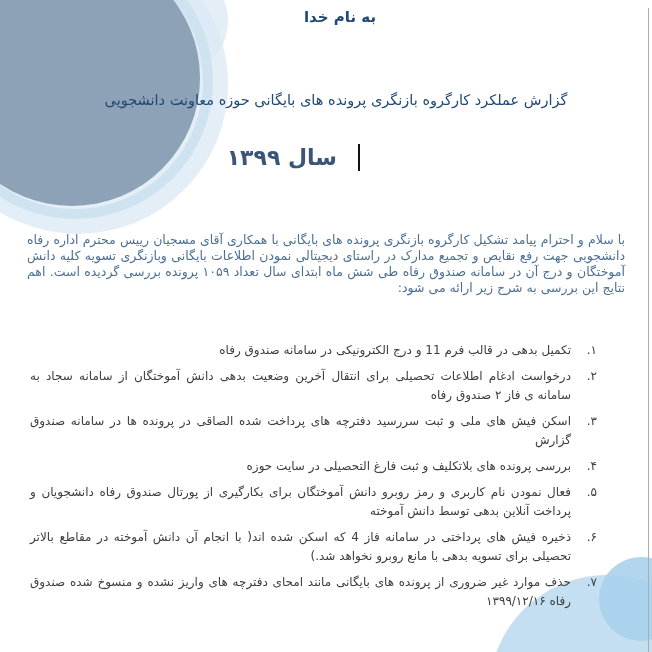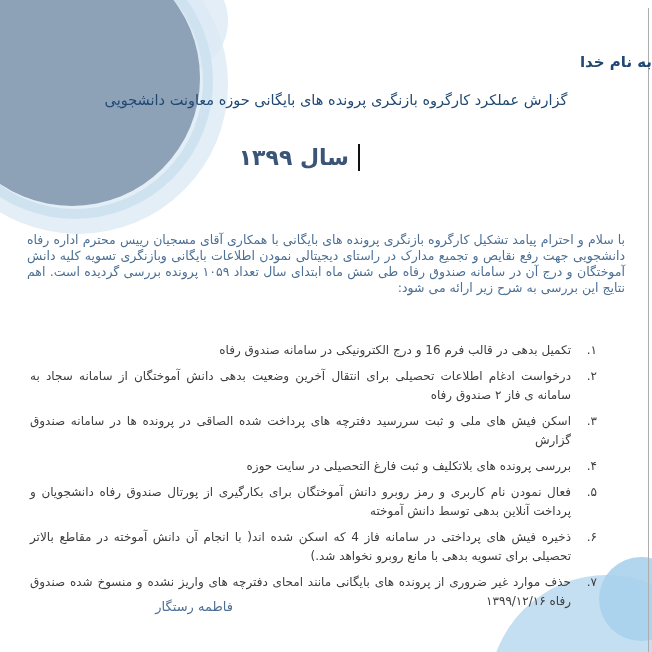--- a/index.html
+++ b/index.html
@@ -16,26 +16,26 @@
         border:10px solid #CFE2F0;box-sizing:border-box;}
   .disc{left:-56px;top:-50px;width:256px;height:256px;background:#8DA1B7;}
   .streak{left:118px;top:-34px;width:110px;height:110px;background:#DCEAF5;opacity:.8;}
   .corner-small{left:536px;top:629px;width:52px;height:52px;background:#D7E9F6;}
   .corner-large{left:489px;top:575px;width:236px;height:236px;background:#C5DFF2;}
   .corner-medium{left:599px;top:557px;width:84px;height:84px;background:#A9D2EC;opacity:.9;}
   .page-edge{position:absolute;right:3px;top:8px;bottom:0;width:1px;background:#ADADAD;z-index:1;}
 
   
   .txt-layer{position:absolute;z-index:2;}
-  .bismillah{top:8px;left:28px;right:0;text-align:right;
-    font-weight:bold;font-size:15px;color:#1F4873;margin-top:45px;}
+  .bismillah{top:8px;left:28px;right:0;text-align:center;
+    font-weight:bold;font-size:15px;color:#1F4873;}
   .heading{top:92px;left:20px;right:0;text-align:center;
     font-weight:normal;font-size:14.5px;color:#1F4873;}
   .yearline{top:144px;right:292px;display:flex;align-items:center;
-    flex-direction:row;gap:9px;direction:rtl;}
+    flex-direction:row;gap:21px;direction:rtl;}
   .yearline .caret{width:2px;height:27px;background:#111111;}
   .yearline .year-text{font-weight:bold;font-size:22px;color:#3A5578;white-space:nowrap;}
   .intro{top:232px;right:27px;left:27px;font-size:12.5px;line-height:16px;
     color:#4C7095;text-align:justify;}
   .list{top:341px;right:55px;left:30px;}
   .li{display:flex;direction:rtl;margin-bottom:7px;
     font-size:12px;line-height:19px;color:#3D3D3D;}
   .li .num{flex:0 0 16px;margin-left:10px;text-align:right;}
   .li .txt{flex:1;text-align:justify;}
   .sig{top:594px;right:419px;text-align:right;font-size:13px;
@@ -62,21 +62,21 @@
   <div class="txt-layer yearline">
     <span class="caret"></span>
     <span class="year-text">سال ۱۳۹۹</span>
   </div>
 
   <div class="txt-layer intro">با سلام و احترام پیامد تشکیل کارگروه بازنگری پرونده های بایگانی با همکاری آقای مسجیان رییس محترم اداره رفاه دانشجویی جهت رفع نقایص و تجمیع مدارک در راستای دیجیتالی نمودن اطلاعات بایگانی وبازنگری تسویه کلیه دانش آموختگان و درج آن در سامانه صندوق رفاه طی شش ماه ابتدای سال تعداد ۱۰۵۹ پرونده بررسی گردیده است. اهم نتایج این بررسی به شرح زیر ارائه می شود:</div>
 
   <div class="txt-layer list">
     <div class="li">
       <span class="num">۱.</span>
-      <span class="txt">تکمیل بدهی در قالب فرم 16 و درج الکترونیکی در سامانه صندوق رفاه</span>
+      <span class="txt">تکمیل بدهی در قالب فرم 11 و درج الکترونیکی در سامانه صندوق رفاه</span>
     </div>
     <div class="li">
       <span class="num">۲.</span>
       <span class="txt">درخواست ادغام اطلاعات تحصیلی برای انتقال آخرین وضعیت بدهی دانش آموختگان از سامانه سجاد به سامانه ی فاز ۲ صندوق رفاه</span>
     </div>
     <div class="li">
       <span class="num">۳.</span>
       <span class="txt">اسکن فیش های ملی و ثبت سررسید دفترچه های پرداخت شده الصاقی در پرونده ها در سامانه صندوق گزارش</span>
     </div>
     <div class="li">
@@ -91,16 +91,15 @@
       <span class="num">۶.</span>
       <span class="txt">ذخیره فیش های پرداختی در سامانه فاز 4 که اسکن شده اند( با انجام آن دانش آموخته در مقاطع بالاتر تحصیلی  برای تسویه بدهی با مانع روبرو نخواهد شد.)</span>
     </div>
     <div class="li">
       <span class="num">۷.</span>
       <span class="txt">حذف موارد غیر ضروری از پرونده های بایگانی مانند امحای دفترچه های واریز نشده و منسوخ شده صندوق رفاه ۱۳۹۹/۱۲/۱۶</span>
     </div>
   </div>
 
   <div class="txt-layer sig">
-    <div>فاطمه رستگار</div>
   </div>
 
 </div>
 
 </body></html>

